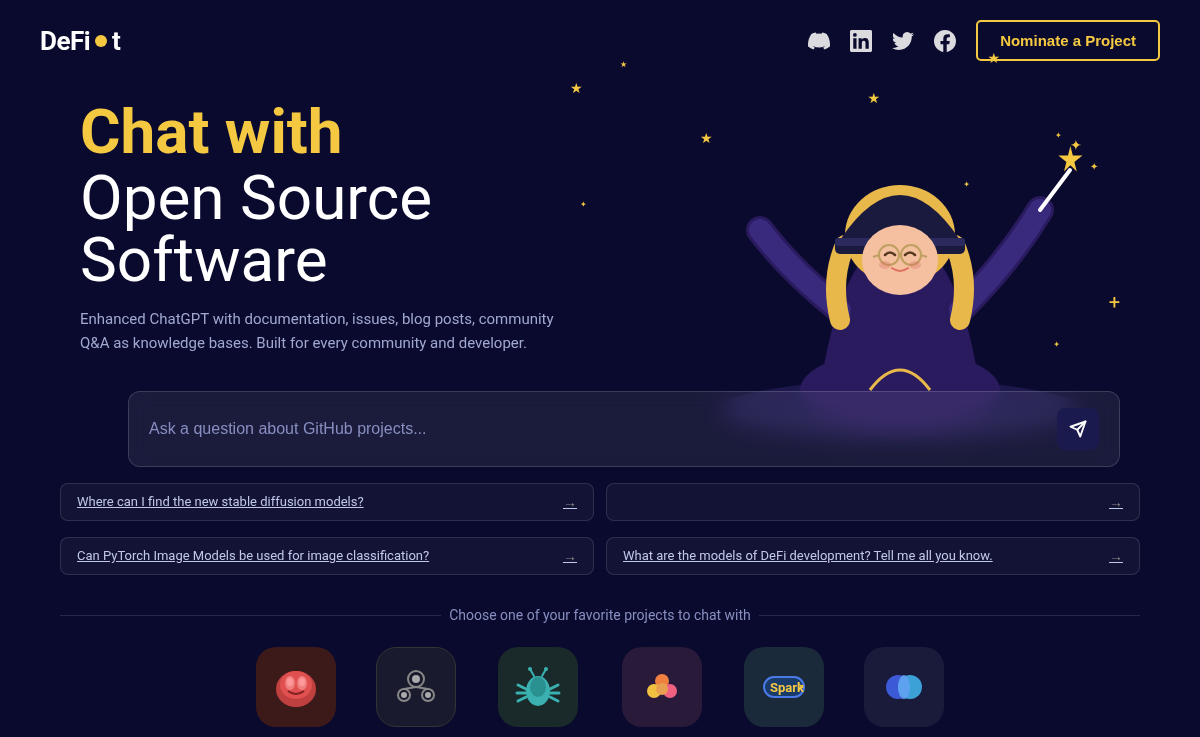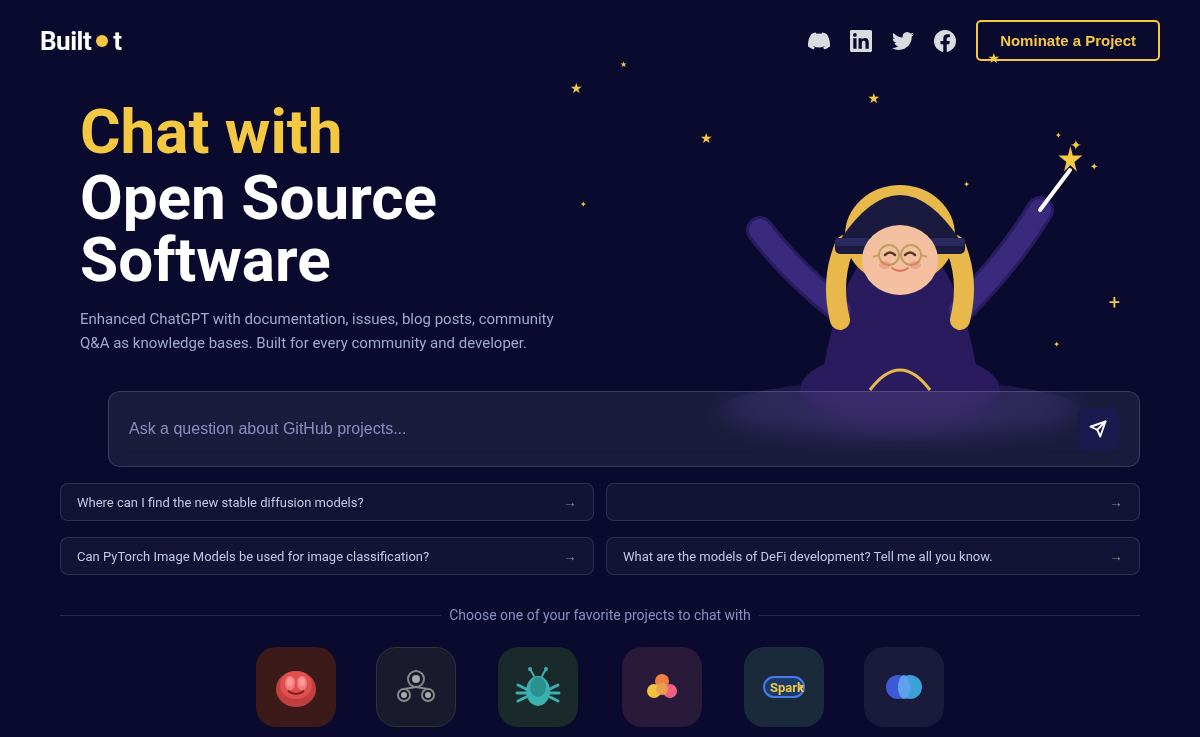--- a/index.html
+++ b/index.html
@@ -81,39 +81,39 @@
     .hero-chat-with {
       font-size: 62px;
       font-weight: 700;
       color: #f5c842;
       line-height: 1.0;
       margin-bottom: 4px;
     }
 
     .hero-oss {
       font-size: 62px;
-      font-weight: 700;
+      font-weight: 400;
       color: #ffffff;
       line-height: 1.0;
       margin-bottom: 16px;
     }
 
     .hero-sub {
       font-size: 15px;
       color: #a0a8d0;
       line-height: 1.6;
       max-width: 480px;
       margin-bottom: 36px;
     }
 
     
     .search-container {
       position: relative;
       z-index: 10;
-      margin: 0 60px;
+      margin: 0 80px;
       padding-left: 48px;
     }
 
     .search-box {
       display: flex;
       align-items: center;
       background: rgba(255,255,255,0.07);
       border: 1.5px solid rgba(255,255,255,0.15);
       border-radius: 12px;
       padding: 16px 20px;
@@ -151,31 +151,31 @@
       display: flex;
       gap: 12px;
       margin: 16px 60px;
       position: relative;
       z-index: 10;
       flex-wrap: wrap;
     }
 
     .suggestion-chip {
       display: flex;
-      align-items: center;
       gap: 10px;
       background: rgba(255,255,255,0.04);
       border: 1px solid rgba(255,255,255,0.12);
       border-radius: 8px;
       padding: 10px 16px;
       font-size: 13px;
       color: #c0c8e8;
       cursor: pointer;
       flex: 1;
       min-width: 280px;
+      text-decoration: underline;
     }
     .chip-arrow {
       margin-left: auto;
       color: #888;
       font-size: 14px;
     }
 
     
     .divider-section {
       display: flex;
@@ -341,21 +341,21 @@
     <text x="980" y="170" fill="#ffffff" font-size="30">⬡</text>
 
     <text x="880" y="120" fill="#8a9ae8" font-size="20">⬡</text>
 
     <text x="1020" y="210" fill="#f5c842" font-size="18">✦</text>
   </svg>
 </div>
 
 <header>
   <div class="logo">
-    <span class="logo-text">Built</span>
+    <span class="logo-text">DeFi</span>
     <span class="logo-dot"></span>
     <span class="logo-text">t</span>
   </div>
   <div class="nav-right">
 
     <svg class="social-svg" viewBox="0 0 24 24" xmlns="http://www.w3.org/2000/svg">
       <path d="M20.317 4.37a19.791 19.791 0 0 0-4.885-1.515.074.074 0 0 0-.079.037c-.21.375-.444.864-.608 1.25a18.27 18.27 0 0 0-5.487 0 12.64 12.64 0 0 0-.617-1.25.077.077 0 0 0-.079-.037A19.736 19.736 0 0 0 3.677 4.37a.07.07 0 0 0-.032.027C.533 9.046-.32 13.58.099 18.057.1 18.08.112 18.1.135 18.115a19.9 19.9 0 0 0 5.993 3.03.078.078 0 0 0 .084-.028 14.09 14.09 0 0 0 1.226-1.994.076.076 0 0 0-.041-.106 13.107 13.107 0 0 1-1.872-.892.077.077 0 0 1-.008-.128 10.2 10.2 0 0 0 .372-.292.074.074 0 0 1 .077-.01c3.928 1.793 8.18 1.793 12.062 0a.074.074 0 0 1 .078.01c.12.098.246.198.373.292a.077.077 0 0 1-.006.127 12.299 12.299 0 0 1-1.873.892.077.077 0 0 0-.041.107c.36.698.772 1.362 1.225 1.993a.076.076 0 0 0 .084.028 19.839 19.839 0 0 0 6.002-3.03.077.077 0 0 0 .032-.054c.5-5.177-.838-9.674-3.549-13.66a.061.061 0 0 0-.031-.03z"></path>
     </svg>
 
     <svg class="social-svg" viewBox="0 0 24 24">

